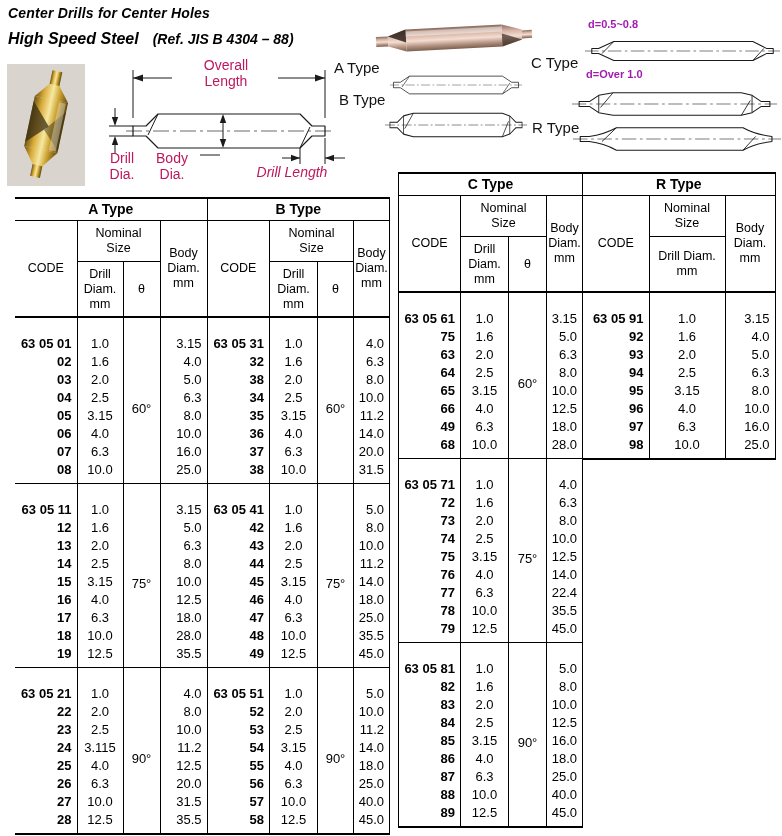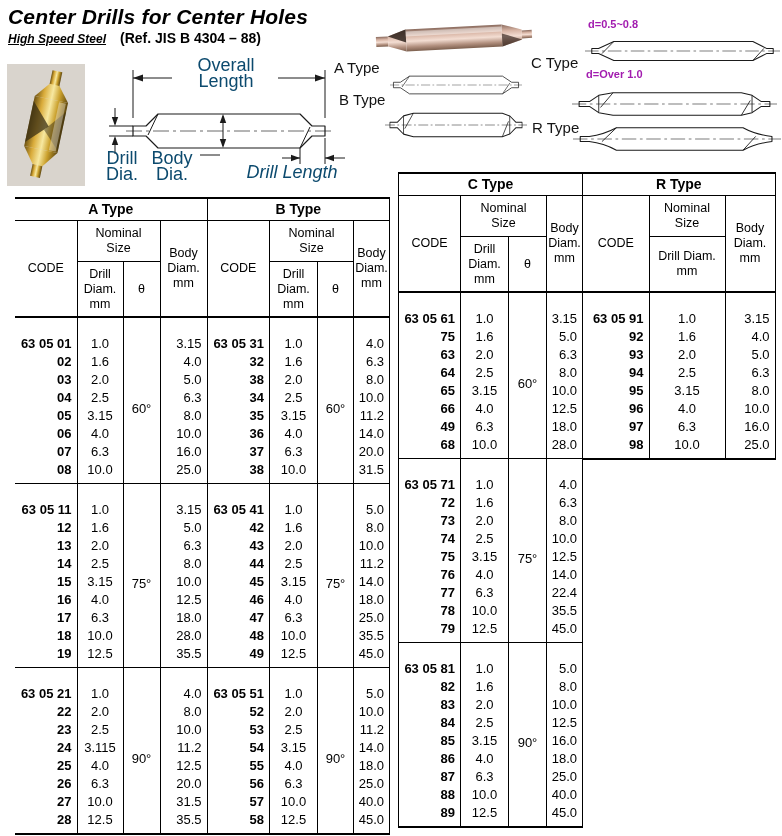--- a/index.html
+++ b/index.html
@@ -1,27 +1,27 @@
 <!DOCTYPE html>
 <html><head>
 <meta charset="utf-8">
 <style>
   html,body { margin:0; padding:0; background:#fff; }
   .page { position:relative; width:782px; height:836px; background:#ffffff; overflow:hidden;
           font-family:"Liberation Sans", sans-serif; color:#000; }
 
   
   .title    { position:absolute; left:8px; top:5px; font-style:italic; font-weight:bold;
-              font-size:21px; letter-spacing:0.2px; }
+              font-size:14px; letter-spacing:0.2px; }
   .subrow   { position:absolute; left:8px; top:30px; display:flex; align-items:baseline; gap:14px; }
-  .subtitle { font-style:italic; font-weight:bold; font-size:12px;text-decoration:underline; }
-  .ref      { font-weight:bold; font-size:14px; }
+  .subtitle { font-style:italic; font-weight:bold; font-size:16px; }
+  .ref      { font-style:italic; font-weight:bold; font-size:14px; }
 
   
-  .dlabel { position:absolute; font-size:18px; line-height:16px; color:#0c4a6e; text-align:center; }
+  .dlabel { position:absolute; font-size:14px; line-height:16px; color:#be185d; text-align:center; }
   .tlabel { position:absolute; font-size:15px; color:#141414; }
   .dnote  { position:absolute; font-size:11px; font-weight:bold; color:#a21caf; }
 
   .figabs { position:absolute; }
   svg .outline { fill:none; stroke:#1b1b1b; stroke-width:1.2; stroke-linejoin:round; }
   svg .thin    { fill:none; stroke:#1b1b1b; stroke-width:1; }
   svg .cline   { fill:none; stroke:#444; stroke-width:0.8; stroke-dasharray:16 4 3 4; }
   svg .ah      { fill:#1b1b1b; stroke:none; }
 
   

